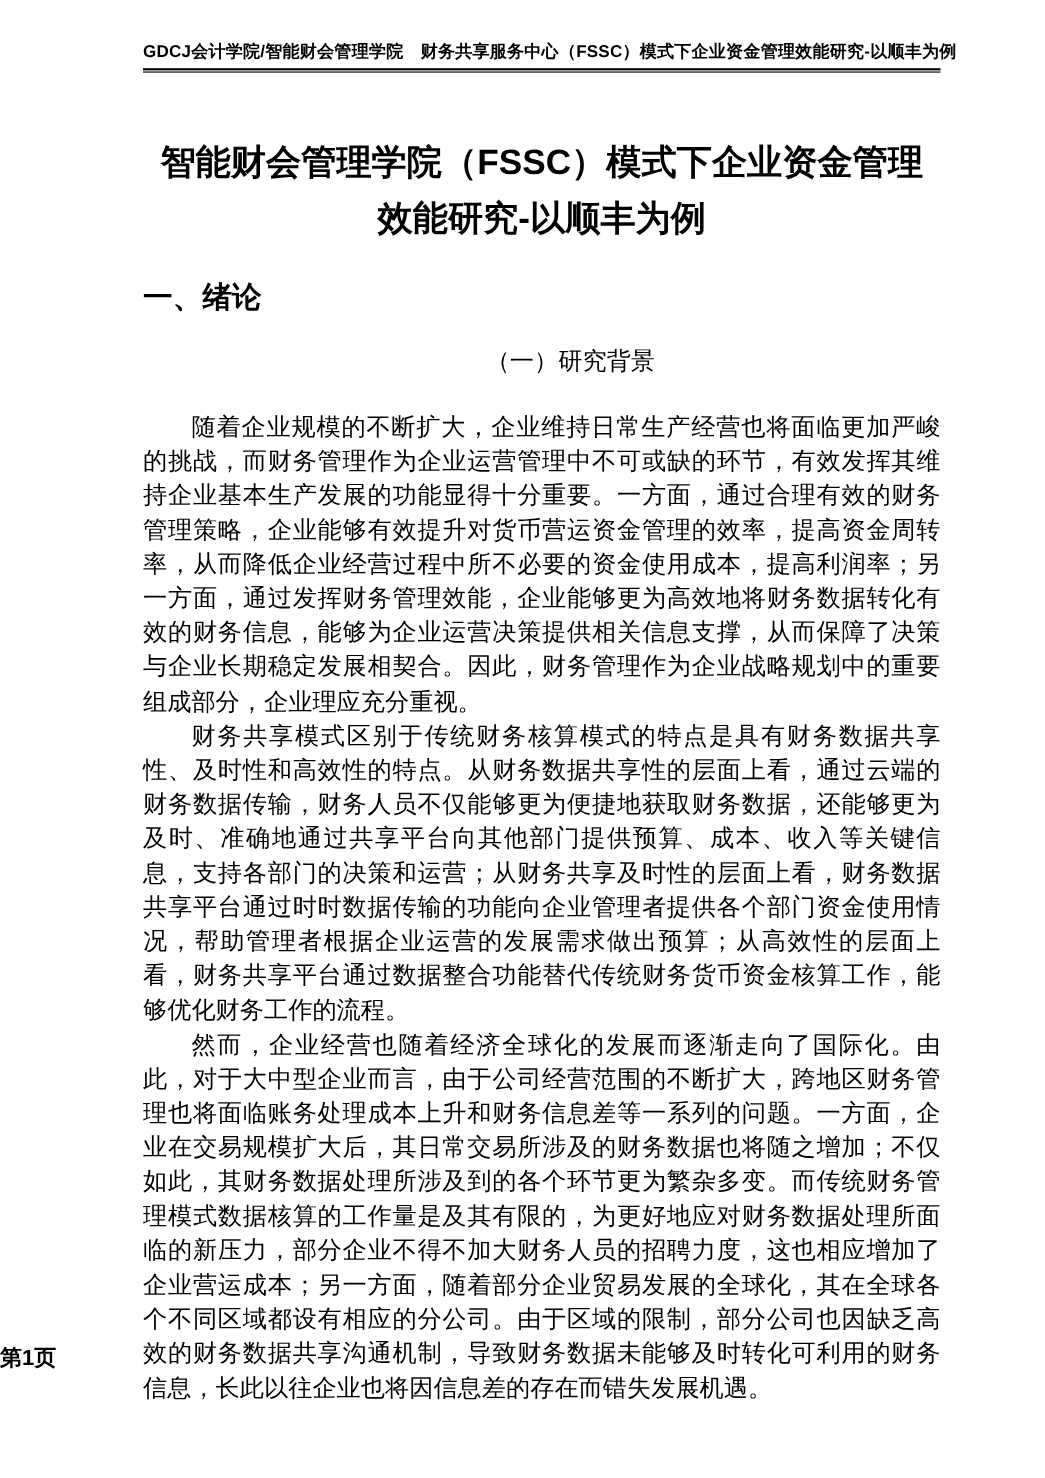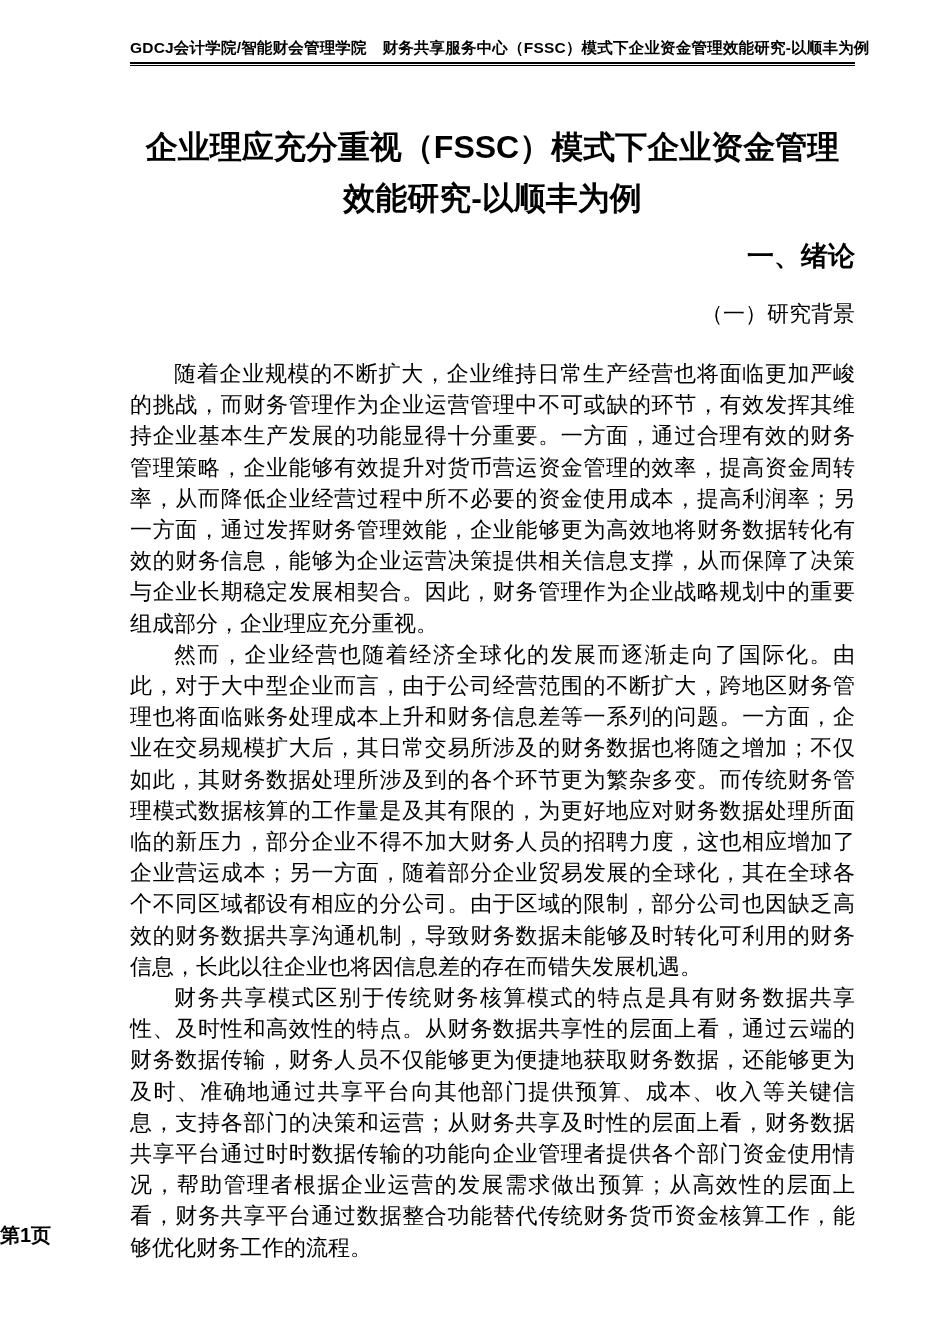--- a/index.html
+++ b/index.html
@@ -36,35 +36,35 @@
   .doc-title {
     margin-top: 56px;
     font-family: "Liberation Sans", sans-serif;
     font-weight: bold;
     font-size: 32px;
     line-height: 51px;
     text-align: center;
   }
   
   .section-heading {
-    margin-top: 14px;
+    margin-top: 28px;
     font-family: "Liberation Sans", sans-serif;
     font-weight: bold;
     font-size: 27px;
     line-height: 36px;
-    text-align: right;
+    text-align: left;
   }
   .subsection-heading {
     margin-top: 24px;
     margin-left: 52px;
     font-family: "Liberation Sans", sans-serif;
     font-weight: normal;
     font-size: 22px;
     line-height: 32px;
-    text-align: right;
+    text-align: center;
   }
   
   .body-text { margin-top: 28px; }
   .body-text p {
     font-size: 22px;
     line-height: 31.2px;
     text-align: justify;
     text-justify: inter-ideograph;
     text-indent: 2em;
     word-break: break-all;
@@ -81,27 +81,27 @@
   }
 </style>
 </head>
 <body>
 
 <div class="page">
 
   <div class="doc-header">GDCJ会计学院/智能财会管理学院　财务共享服务中心（FSSC）模式下企业资金管理效能研究-以顺丰为例</div>
   <div class="doc-header-rule2"></div>
 
-  <h1 class="doc-title">企业理应充分重视（FSSC）模式下企业资金管理效能研究-以顺丰为例</h1>
+  <h1 class="doc-title">智能财会管理学院（FSSC）模式下企业资金管理效能研究-以顺丰为例</h1>
 
   <h2 class="section-heading">一、绪论</h2>
 
   <h3 class="subsection-heading">（一）研究背景</h3>
 
   <div class="body-text">
     <p>随着企业规模的不断扩大，企业维持日常生产经营也将面临更加严峻的挑战，而财务管理作为企业运营管理中不可或缺的环节，有效发挥其维持企业基本生产发展的功能显得十分重要。一方面，通过合理有效的财务管理策略，企业能够有效提升对货币营运资金管理的效率，提高资金周转率，从而降低企业经营过程中所不必要的资金使用成本，提高利润率；另一方面，通过发挥财务管理效能，企业能够更为高效地将财务数据转化有效的财务信息，能够为企业运营决策提供相关信息支撑，从而保障了决策与企业长期稳定发展相契合。因此，财务管理作为企业战略规划中的重要组成部分，企业理应充分重视。</p>
+    <p>财务共享模式区别于传统财务核算模式的特点是具有财务数据共享性、及时性和高效性的特点。从财务数据共享性的层面上看，通过云端的财务数据传输，财务人员不仅能够更为便捷地获取财务数据，还能够更为及时、准确地通过共享平台向其他部门提供预算、成本、收入等关键信息，支持各部门的决策和运营；从财务共享及时性的层面上看，财务数据共享平台通过时时数据传输的功能向企业管理者提供各个部门资金使用情况，帮助管理者根据企业运营的发展需求做出预算；从高效性的层面上看，财务共享平台通过数据整合功能替代传统财务货币资金核算工作，能够优化财务工作的流程。</p>
     <p>然而，企业经营也随着经济全球化的发展而逐渐走向了国际化。由此，对于大中型企业而言，由于公司经营范围的不断扩大，跨地区财务管理也将面临账务处理成本上升和财务信息差等一系列的问题。一方面，企业在交易规模扩大后，其日常交易所涉及的财务数据也将随之增加；不仅如此，其财务数据处理所涉及到的各个环节更为繁杂多变。而传统财务管理模式数据核算的工作量是及其有限的，为更好地应对财务数据处理所面临的新压力，部分企业不得不加大财务人员的招聘力度，这也相应增加了企业营运成本；另一方面，随着部分企业贸易发展的全球化，其在全球各个不同区域都设有相应的分公司。由于区域的限制，部分公司也因缺乏高效的财务数据共享沟通机制，导致财务数据未能够及时转化可利用的财务信息，长此以往企业也将因信息差的存在而错失发展机遇。</p>
-    <p>财务共享模式区别于传统财务核算模式的特点是具有财务数据共享性、及时性和高效性的特点。从财务数据共享性的层面上看，通过云端的财务数据传输，财务人员不仅能够更为便捷地获取财务数据，还能够更为及时、准确地通过共享平台向其他部门提供预算、成本、收入等关键信息，支持各部门的决策和运营；从财务共享及时性的层面上看，财务数据共享平台通过时时数据传输的功能向企业管理者提供各个部门资金使用情况，帮助管理者根据企业运营的发展需求做出预算；从高效性的层面上看，财务共享平台通过数据整合功能替代传统财务货币资金核算工作，能够优化财务工作的流程。</p>
   </div>
 
   <div class="doc-footer">第1页</div>
 
 </div>
 
 </body></html>

